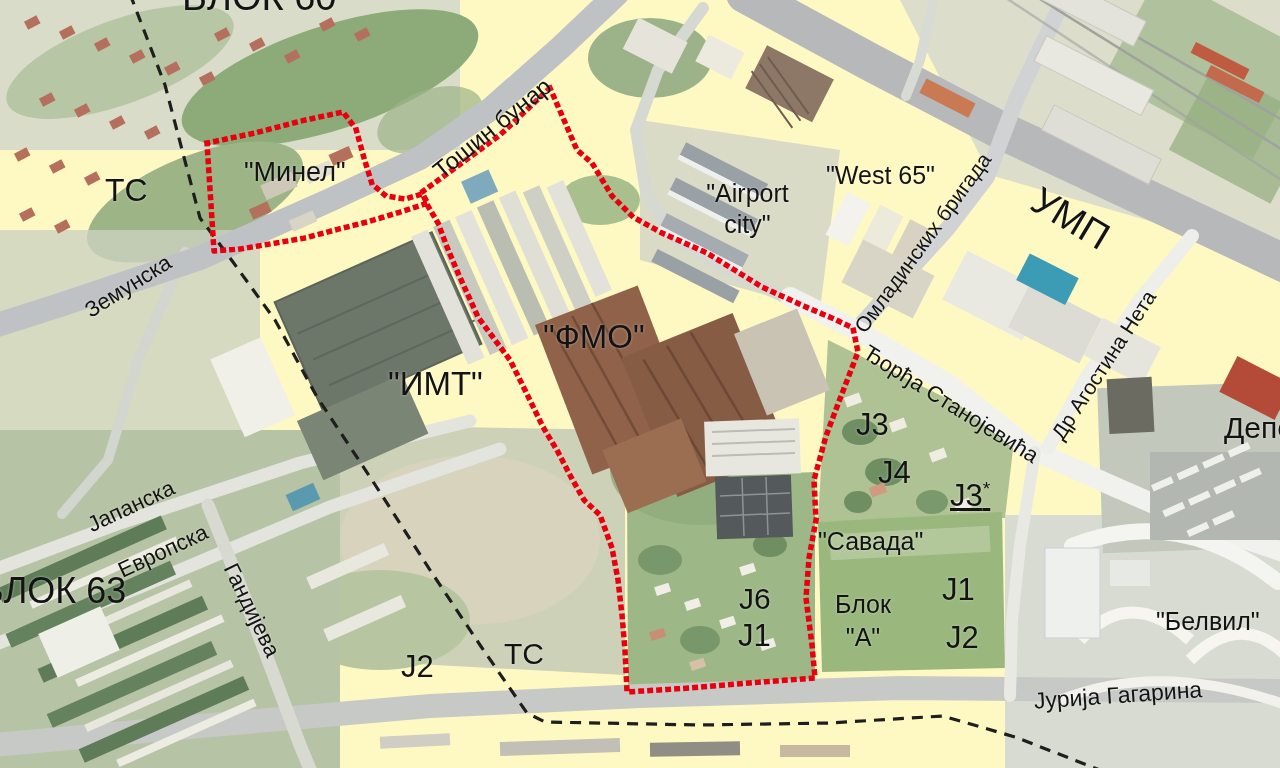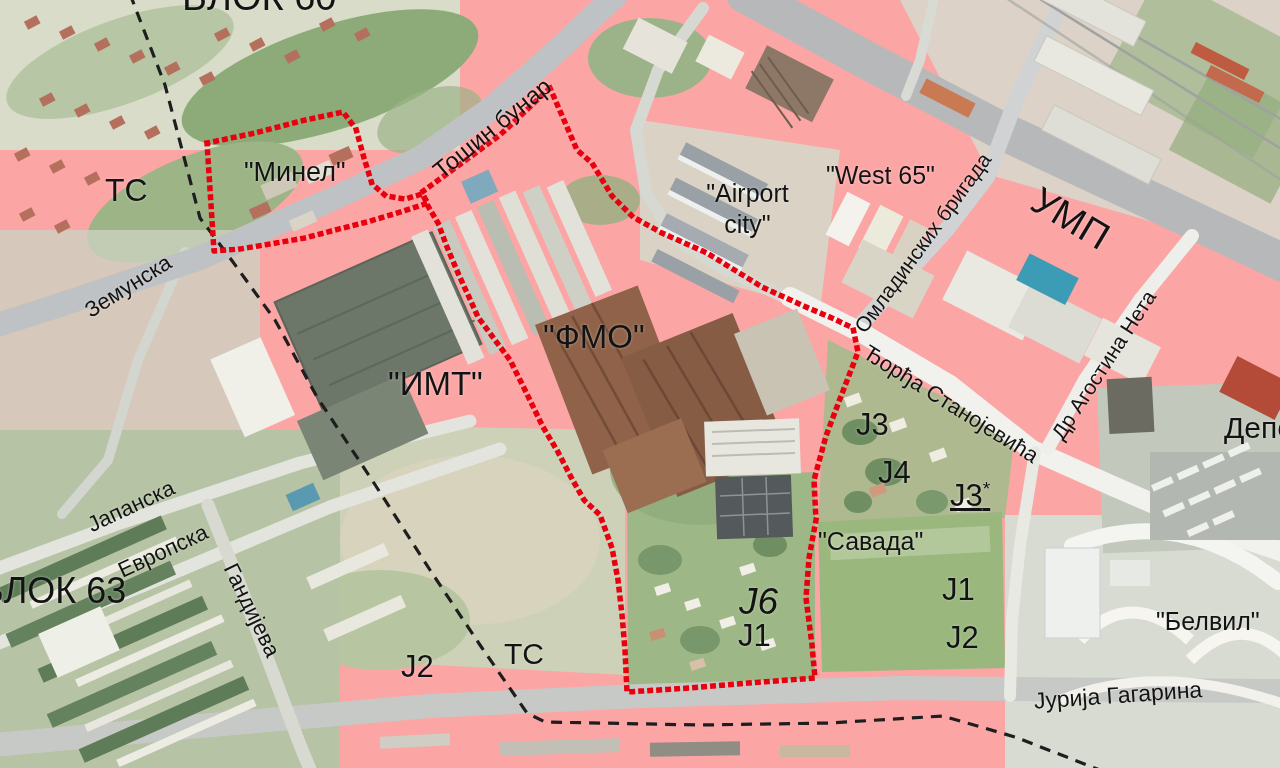--- a/index.html
+++ b/index.html
@@ -1,17 +1,17 @@
 <!DOCTYPE html>
 <html><head>
 <meta charset="utf-8">
 <style>
   html,body{margin:0;padding:0;background:#222;}
   #map{position:relative;width:1280px;height:768px;overflow:hidden;
-       background:#fca5a5;font-family:"Liberation Sans",sans-serif;}
+       background:#fef9c3;font-family:"Liberation Sans",sans-serif;}
   #map svg{position:absolute;left:0;top:0;}
   .lbl{position:absolute;color:#131313;white-space:nowrap;line-height:1.05;
        font-family:"Liberation Sans",sans-serif;
        text-shadow:0 0 3px rgba(255,255,255,.45);}
   .ctr{transform:translate(-50%,-50%) rotate(var(--r,0deg));}
   .wrap{white-space:normal;text-align:center;line-height:1.22;}
   .lbl sup{font-size:62%;}
   .col{display:flex;flex-direction:column;align-items:center;}
 </style>
 </head>
@@ -273,21 +273,25 @@
   <div class="lbl ctr" style="left:923px;top:243px;font-size:21px;--r:-54deg;">Омладинских бригада</div>
   <div class="lbl ctr" style="left:951px;top:404px;font-size:22px;--r:32deg;">Ђорђа Станојевића</div>
   <div class="lbl ctr" style="left:1104px;top:365px;font-size:21px;--r:-57deg;">Др Агостина Нета</div>
   <div class="lbl" style="left:1224px;top:412px;font-size:30px;">Депо</div>
   <div class="lbl" style="left:543px;top:320px;font-size:33px;">"ФМО"</div>
   <div class="lbl" style="left:388px;top:367px;font-size:33px;">"ИМТ"</div>
   <div class="lbl" style="left:856px;top:409px;font-size:31px;">Ј3</div>
   <div class="lbl" style="left:878px;top:457px;font-size:31px;">Ј4</div>
   <div class="lbl" style="left:950px;top:479px;font-size:31px;text-decoration:underline;"><span>Ј3</span><sup>*</sup></div>
   <div class="lbl" style="left:818px;top:528px;font-size:25px;">"Савада"</div>
-  <div class="lbl" style="left:739px;top:583px;font-size:37px;font-style:italic;">Ј6</div>
+  <div class="lbl col" style="left:818px;top:588px;width:90px;font-size:25px;line-height:1.3;">
+    <span>Блок</span>
+    <span>"А"</span>
+  </div>
+  <div class="lbl" style="left:739px;top:583px;font-size:30px;">Ј6</div>
   <div class="lbl" style="left:738px;top:620px;font-size:31px;">Ј1</div>
   <div class="lbl" style="left:401px;top:651px;font-size:31px;">Ј2</div>
   <div class="lbl" style="left:504px;top:638px;font-size:30px;">ТС</div>
   <div class="lbl" style="left:942px;top:574px;font-size:31px;">Ј1</div>
   <div class="lbl" style="left:946px;top:622px;font-size:31px;">Ј2</div>
   <div class="lbl" style="left:1156px;top:608px;font-size:25px;">"Белвил"</div>
   <div class="lbl ctr" style="left:1118px;top:695px;font-size:23px;--r:-4deg;">Јурија Гагарина</div>
   <div class="lbl" style="left:-20px;top:572px;font-size:36px;">БЛОК 63</div>
   <div class="lbl ctr" style="left:131px;top:506px;font-size:22px;--r:-25deg;">Јапанска</div>
   <div class="lbl ctr" style="left:163px;top:551px;font-size:22px;--r:-25deg;">Европска</div>

